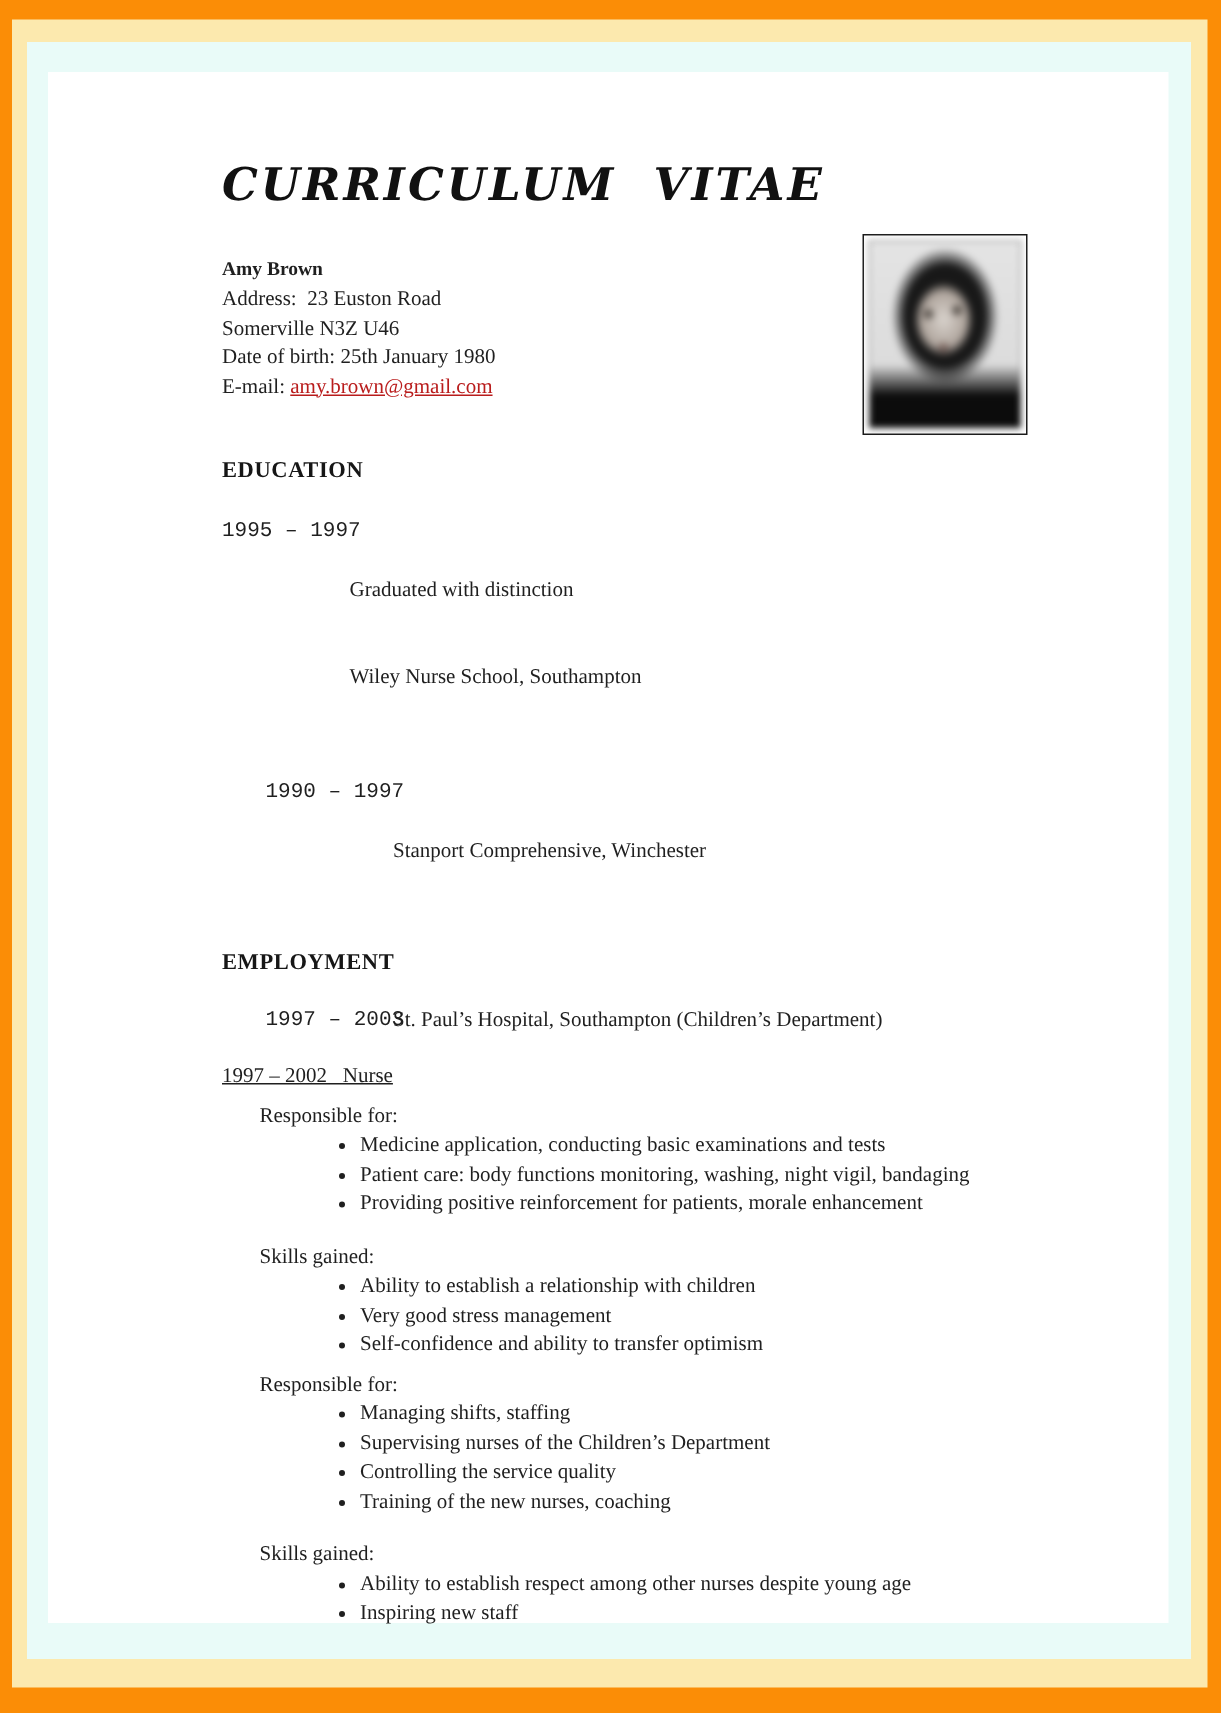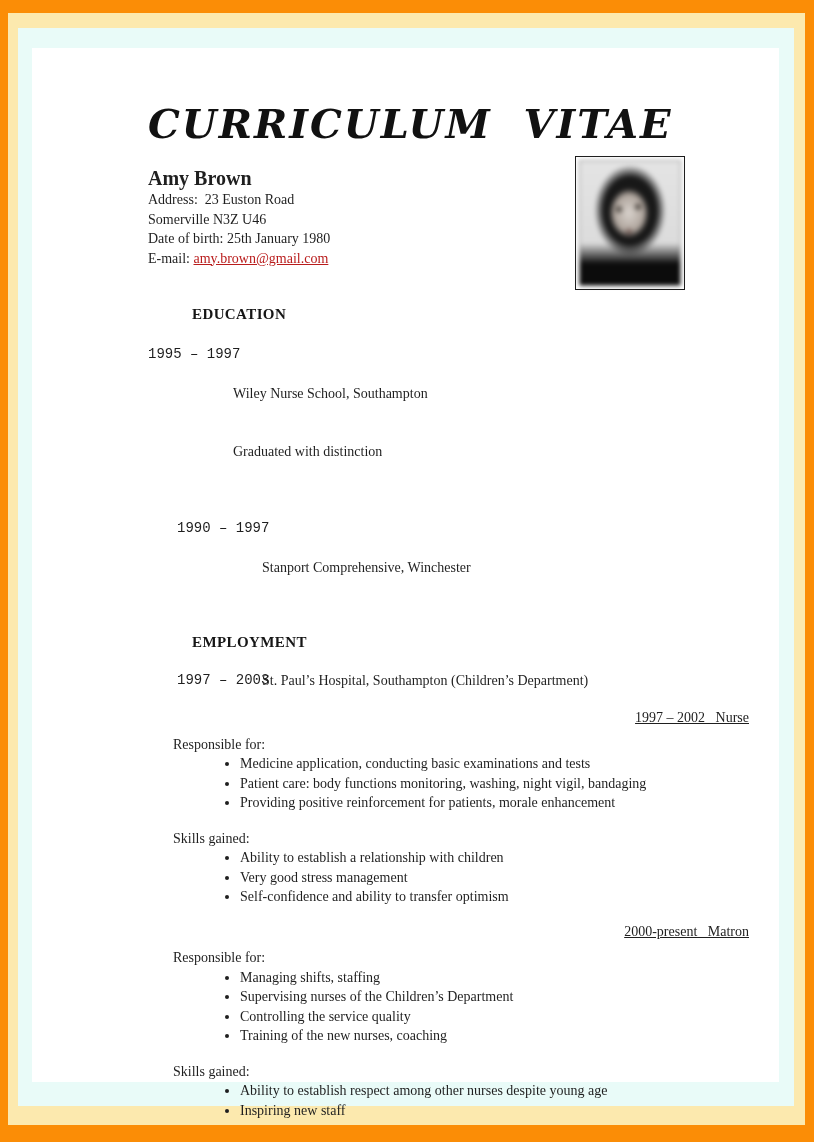--- a/index.html
+++ b/index.html
@@ -14,26 +14,26 @@
   .frame-cyan   { position: absolute; top: 15px; left: 10px; right: 11px; bottom: 19px; background: #E9FBF8; }
   .page         { position: absolute; top: 20px; left: 14px; right: 15px; bottom: 24px; background: #ffffff; }
 
   .content {
     position: absolute; top: 58px; left: 116px; right: 30px;
     color: #1f1f1f; font-size: 14px; line-height: 19.5px;
   }
   .cv-title {
     font-family: "DejaVu Serif", serif;
     font-style: italic; font-weight: 600;
-    font-size: 40px; line-height: 36px;
+    font-size: 30px; line-height: 36px;
     letter-spacing: 2px; color: #111;
     white-space: pre;
   }
   .person { margin-top: 25px; }
-  .person-name { font-weight: bold; font-size: 20px; line-height: 23px; }
+  .person-name { font-weight: bold; font-size: 13px; line-height: 23px; }
   .person-line { white-space: pre; }
   .email-line  { white-space: pre; }
   .email-link  { color: #b91c1c; text-decoration: underline; cursor: pointer; }
 
   
   .photo {
     position: absolute; left: 543px; top: 108px;
     width: 110px; height: 134px;
     border: 1px solid #1a1a1a; background: #fff; padding: 3px;
   }
@@ -46,30 +46,30 @@
       radial-gradient(circle 5px at 58% 37%, rgba(40,35,30,0.85), rgba(40,35,30,0) 100%),
       radial-gradient(circle 5px at 49% 57%, rgba(90,60,55,0.7), rgba(90,60,55,0) 100%),
       radial-gradient(ellipse 26% 26% at 49% 42%, #d8d2cc 0%, #b0a69e 55%, rgba(120,110,100,0) 78%),
       linear-gradient(to top, #0c0c0c 0%, #0c0c0c 17%, rgba(12,12,12,0) 34%),
       radial-gradient(ellipse 45% 46% at 50% 40%, #181818 58%, rgba(24,24,24,0) 80%),
       linear-gradient(#e4e4e4, #d8d8d8);
   }
 
   .section-heading {
     margin-top: 37px;
-    font-size: 15px; font-weight: bold; letter-spacing: 0.4px; color: #161616; margin-left: 44px;
+    font-size: 15px; font-weight: bold; letter-spacing: 0.4px; color: #161616;
   }
   .date-row { display: flex; margin-top: 20px; }
   .date-row .dates { width: 85px; flex-shrink: 0; white-space: pre; font-family: Liberation Mono, monospace; }
   .date-row .desc  { white-space: pre; }
   .date-row.tight  { margin-top: 18px; margin-left: 29px; }
 
   .job-title {
     margin-top: 18px;
-    text-decoration: underline; white-space: pre; text-align: right;
+    text-decoration: underline; white-space: pre;
   }
   .job-body { margin-left: 25px; }
   .job-label { margin-top: 7px; }
   .bullet-list { list-style: disc; margin: 0; padding-left: 22px; }
   .bullet-list li { padding-left: 0; margin-left: 45px; }
 </style>
 </head>
 <body>
 
 <div class="frame-orange">
@@ -91,22 +91,22 @@
             <div class="person-line">Somerville N3Z U46</div>
             <div class="person-line">Date of birth: 25th January 1980</div>
             <div class="email-line"><span>E-mail: </span><a class="email-link">amy.brown@gmail.com</a></div>
           </div>
 
           <div class="section-heading">EDUCATION</div>
 
           <div class="date-row">
             <span class="dates">1995 – 1997</span>
             <div class="desc">
+              <div>Graduated with distinction</div>
               <div>Wiley Nurse School, Southampton</div>
-              <div>Graduated with distinction</div>
             </div>
           </div>
 
           <div class="date-row tight">
             <span class="dates">1990 – 1997</span>
             <div class="desc">
               <div>Stanport Comprehensive, Winchester</div>
             </div>
           </div>
 
@@ -126,21 +126,20 @@
               <li>Providing positive reinforcement for patients, morale enhancement</li>
             </ul>
             <div class="job-label" style="margin-top:16px">Skills gained:</div>
             <ul class="bullet-list">
               <li>Ability to establish a relationship with children</li>
               <li>Very good stress management</li>
               <li>Self-confidence and ability to transfer optimism</li>
             </ul>
           </div>
 
-          <div class="job-title" style="margin-top:15px">2000-present   Matron</div>
           <div class="job-body">
             <div class="job-label">Responsible for:</div>
             <ul class="bullet-list">
               <li>Managing shifts, staffing</li>
               <li>Supervising nurses of the Children’s Department</li>
               <li>Controlling the service quality</li>
               <li>Training of the new nurses, coaching</li>
             </ul>
             <div class="job-label" style="margin-top:16px">Skills gained:</div>
             <ul class="bullet-list">

